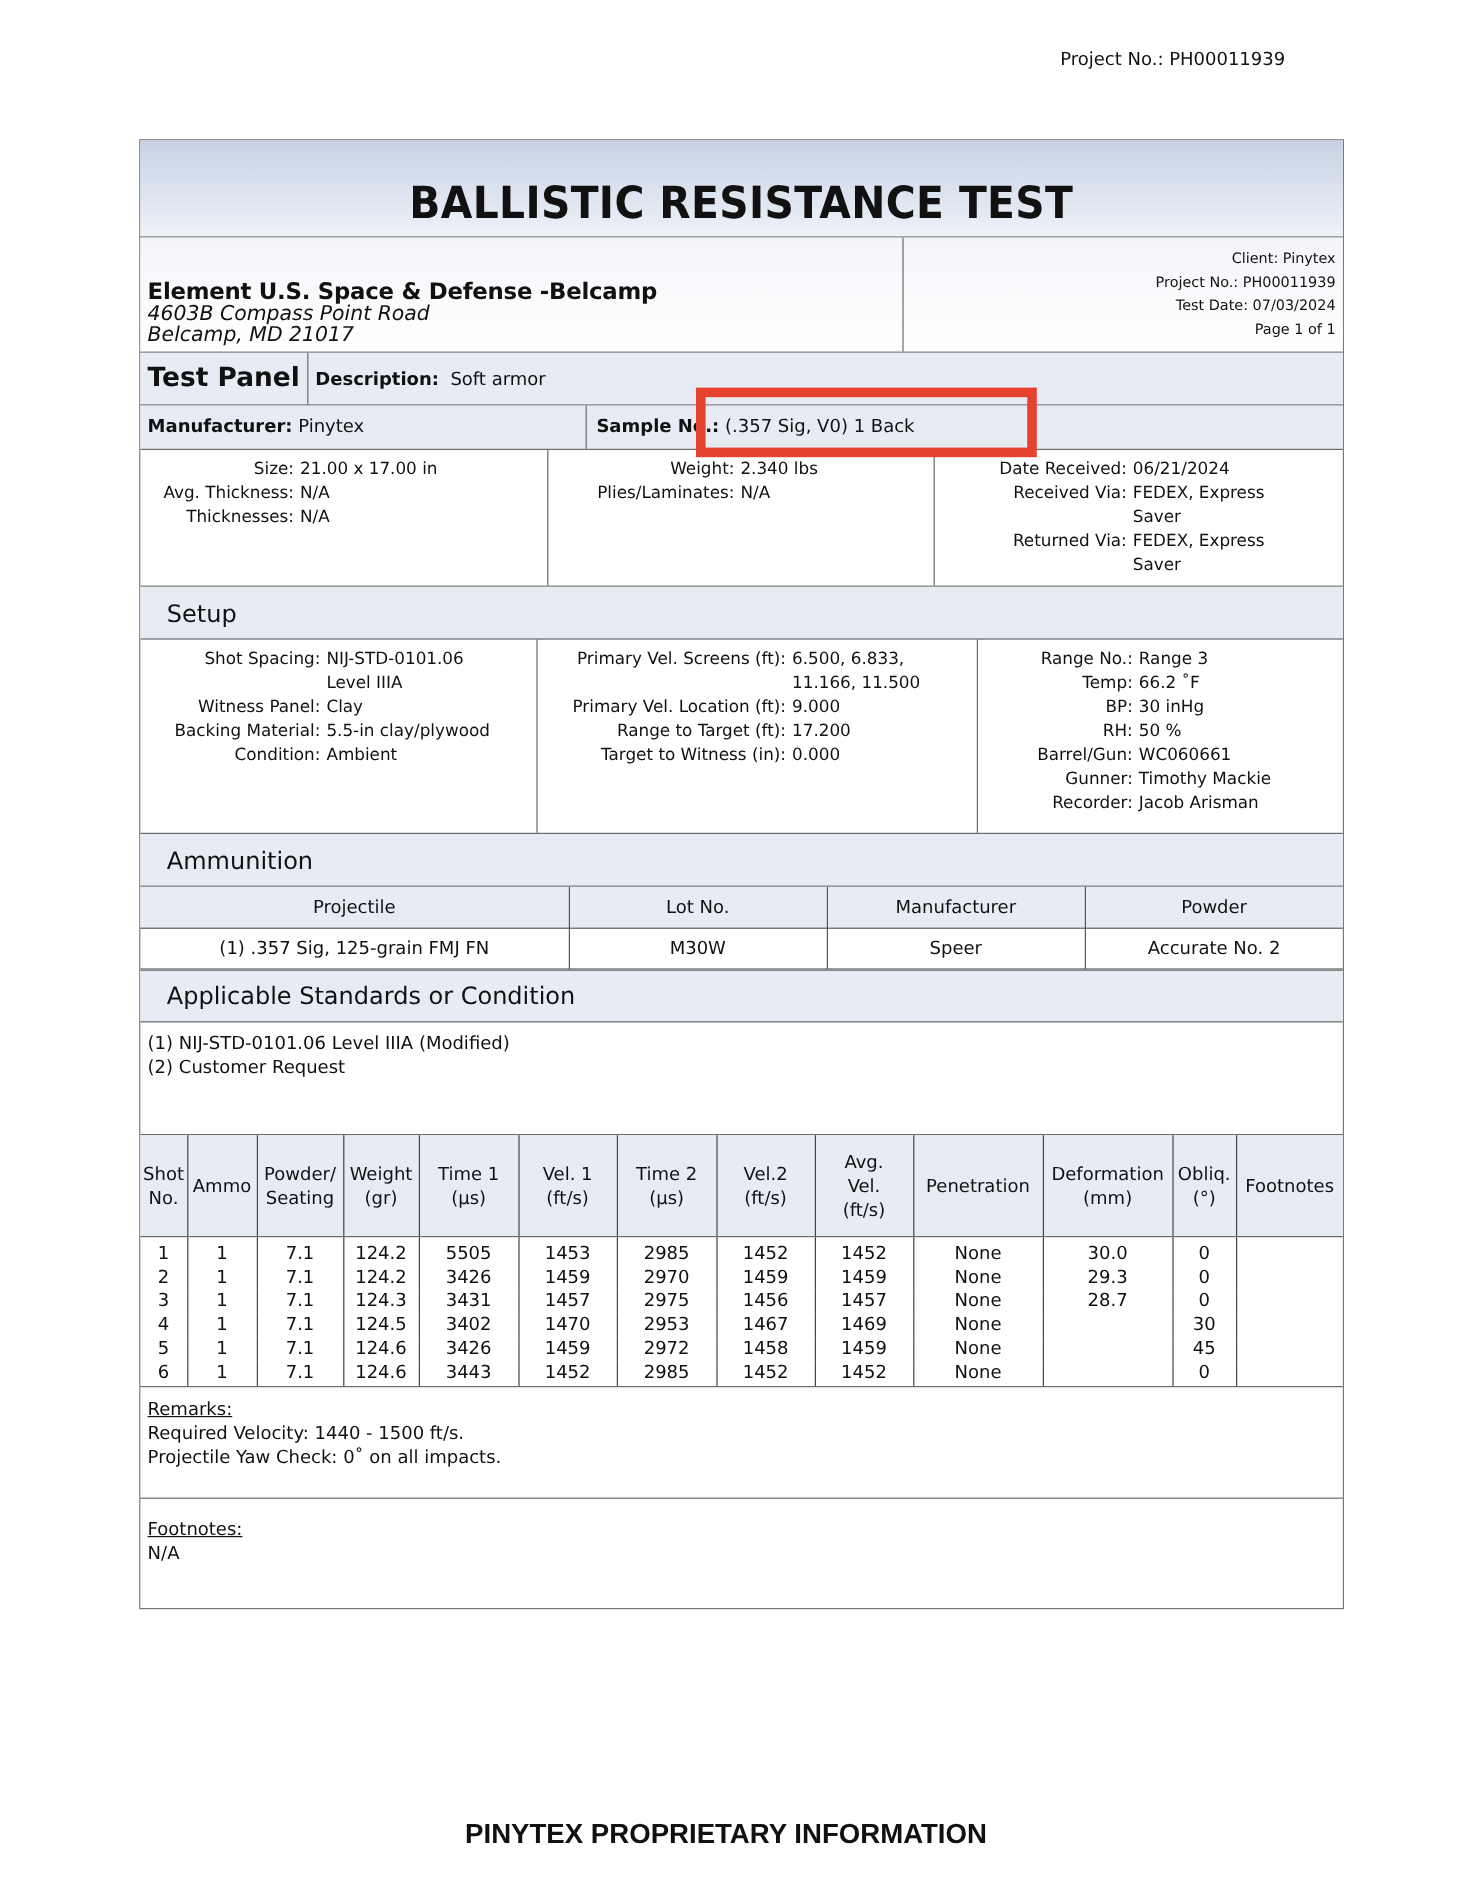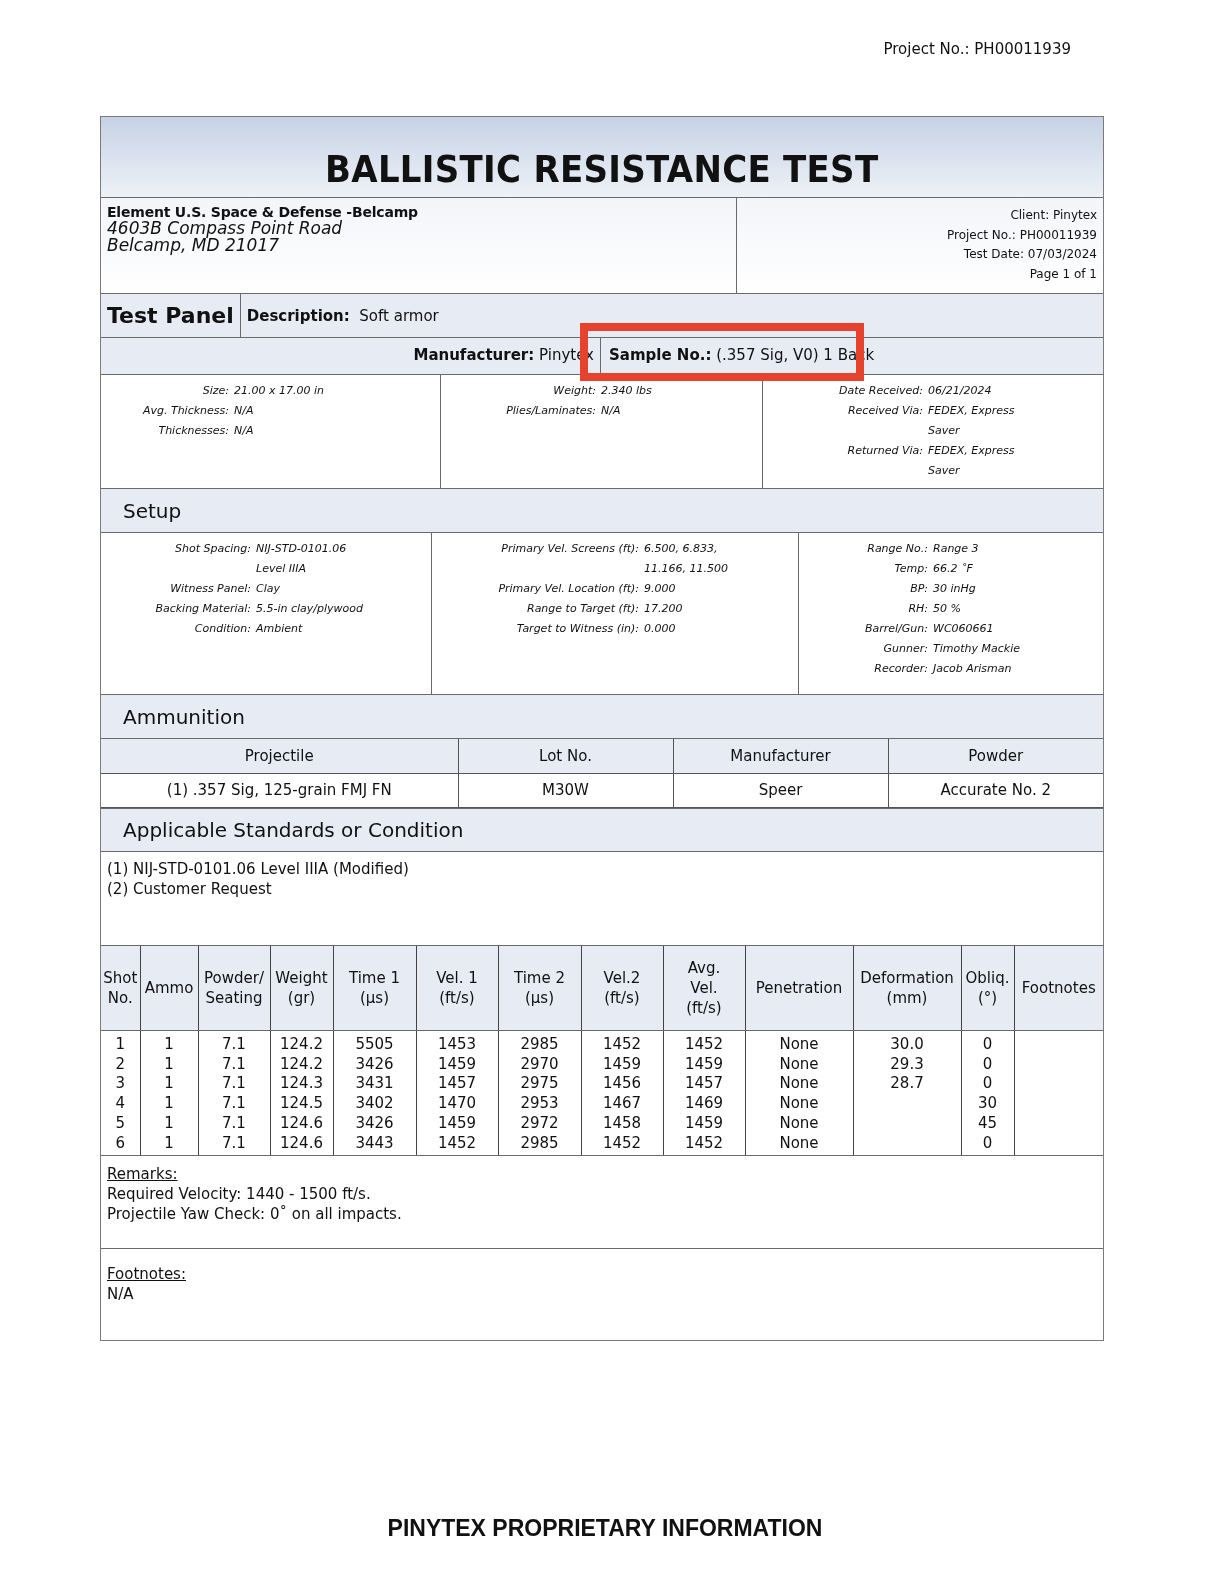--- a/index.html
+++ b/index.html
@@ -1,42 +1,42 @@
 <!DOCTYPE html>
 <html><head>
 <meta charset="utf-8">
 <style>
   * { box-sizing: border-box; margin: 0; padding: 0; }
   html, body { width: 1216px; height: 1576px; background: #ffffff; }
   body { position: relative; font-family: "DejaVu Sans", sans-serif; color: #111; font-size: 15px; }
 
   .top-project { position: absolute; top: 40px; right: 145px; font-size: 15px; }
 
-  .report { position: absolute; left: 100px; top: 116px; width: 1004px; border: 1.5px solid #7a7a7a; }
+  .report { position: absolute; left: 116px; top: 116px; width: 1004px; border: 1.5px solid #7a7a7a; }
 
   .title-bar { height: 81px; background: linear-gradient(to bottom, #c6d2e4 0%, #eef2f8 100%); border-bottom: 1.5px solid #6a6a6a; display: flex; align-items: flex-end; justify-content: center; padding-bottom: 6px; }
   .title-bar h1 { font-family: "DejaVu Sans", sans-serif; font-weight: bold; font-size: 37px; letter-spacing: 0.3px; transform: scaleX(0.92); }
 
   .org-row { display: flex; height: 96px; border-bottom: 1.5px solid #6a6a6a; background: linear-gradient(to bottom, #f3f5f9, #ffffff); }
   .org-left { width: 636px; border-right: 1.5px solid #6a6a6a; padding: 6px 6px; }
-  .org-name { font-weight: bold; font-size: 14px; letter-spacing: -0.2px; }
+  .org-name { font-weight: bold; font-size: 19px; letter-spacing: -0.2px; margin-top: 28px; }
   .org-addr { font-style: italic; font-size: 17px; line-height: 17px; }
   .org-right { flex: 1; text-align: right; padding: 8px 6px; font-size: 12px; line-height: 19.5px; }
 
   .section-head { background: #e6ebf4; border-bottom: 1.5px solid #6a6a6a; display: flex; align-items: center; }
   .panel-row { height: 44px; }
   .panel-title { font-weight: bold; font-size: 22px; padding: 0 6px; height: 100%; display: flex; align-items: center; border-right: 1.5px solid #6a6a6a; }
   .panel-desc { padding-left: 6px; font-size: 15px; }
   .lbl-b { font-weight: bold; }
 
   .mfr-row { height: 37px; background: #e6ebf4; border-bottom: 1.5px solid #6a6a6a; display: flex; font-size: 15px; }
-  .mfr-left { width: 500px; border-right: 1.5px solid #6a6a6a; padding: 8px 6px; text-align: right; }
+  .mfr-left { width: 372px; border-right: 1.5px solid #6a6a6a; padding: 8px 6px; }
   .mfr-right { flex: 1; padding: 8px 8px; }
 
-  .three-col { display: flex; border-bottom: 1.5px solid #6a6a6a; font-size: 11px; line-height: 20px; font-style: italic; }
+  .three-col { display: flex; border-bottom: 1.5px solid #6a6a6a; font-size: 14px; line-height: 20px; }
   .three-col > div { padding: 6px 4px; }
   .kv { display: grid; column-gap: 5px; }
   .kv .k { text-align: right; white-space: nowrap; }
   .kv .v { white-space: pre-line; }
 
   .panel-details { height: 114px; }
   .pd1 { width: 340px; border-right: 1.5px solid #6a6a6a; }
   .pd2 { width: 322px; border-right: 1.5px solid #6a6a6a; }
   .pd3 { flex: 1; }
 

